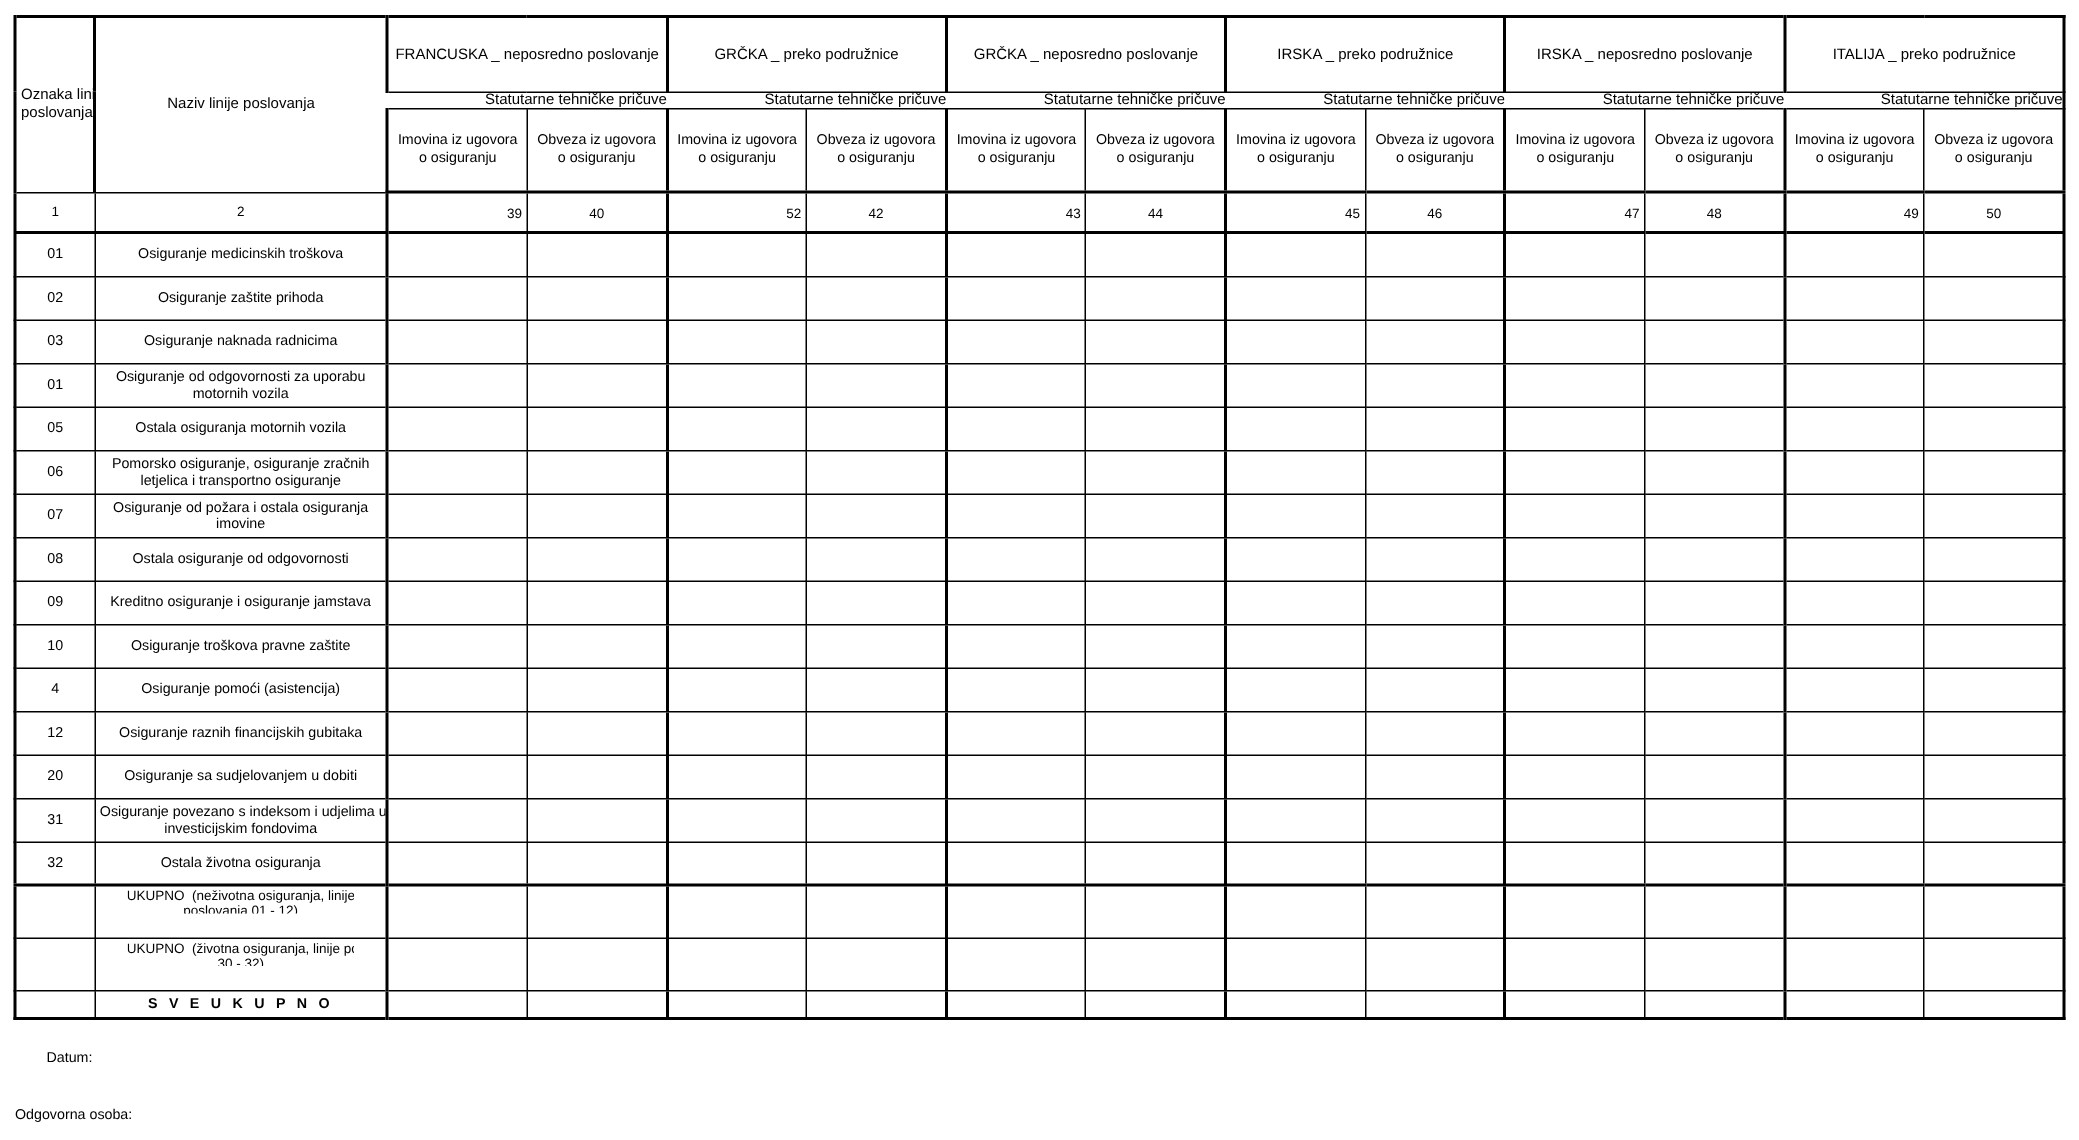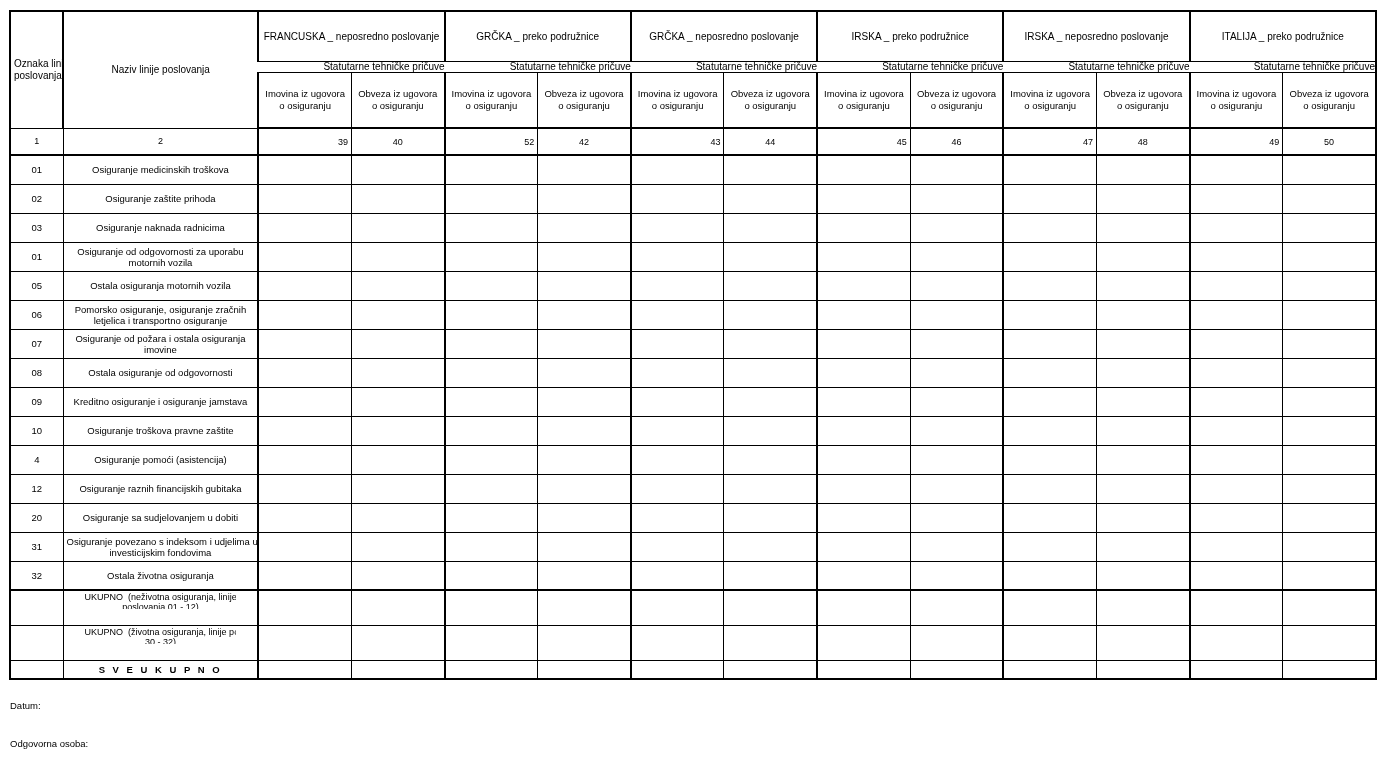--- a/index.html
+++ b/index.html
@@ -63,21 +63,21 @@
   tr.r-total-first td { border-top-width:2px; }
   tr.r-total .clip {
     height:17px; overflow:hidden; white-space:pre;
     font-size:9px; line-height:10px; padding-top:1px;
   }
   
   tr.r-grand td { height:19px; vertical-align:middle; }
   td.grand-label { font-weight:bold; letter-spacing:2.5px; font-size:9.5px; }
   
   .footer-label { position:absolute; left:10px; font-size:9.5px; }
-  .footer-date { top:700px; }
+  .footer-date { top:700px;margin-left:21px; }
   .footer-person { top:738px; }
 </style>
 </head>
 <body>
 
 <div class="page">
 
   <table class="form">
     <colgroup>
       <col style="width:53px">

